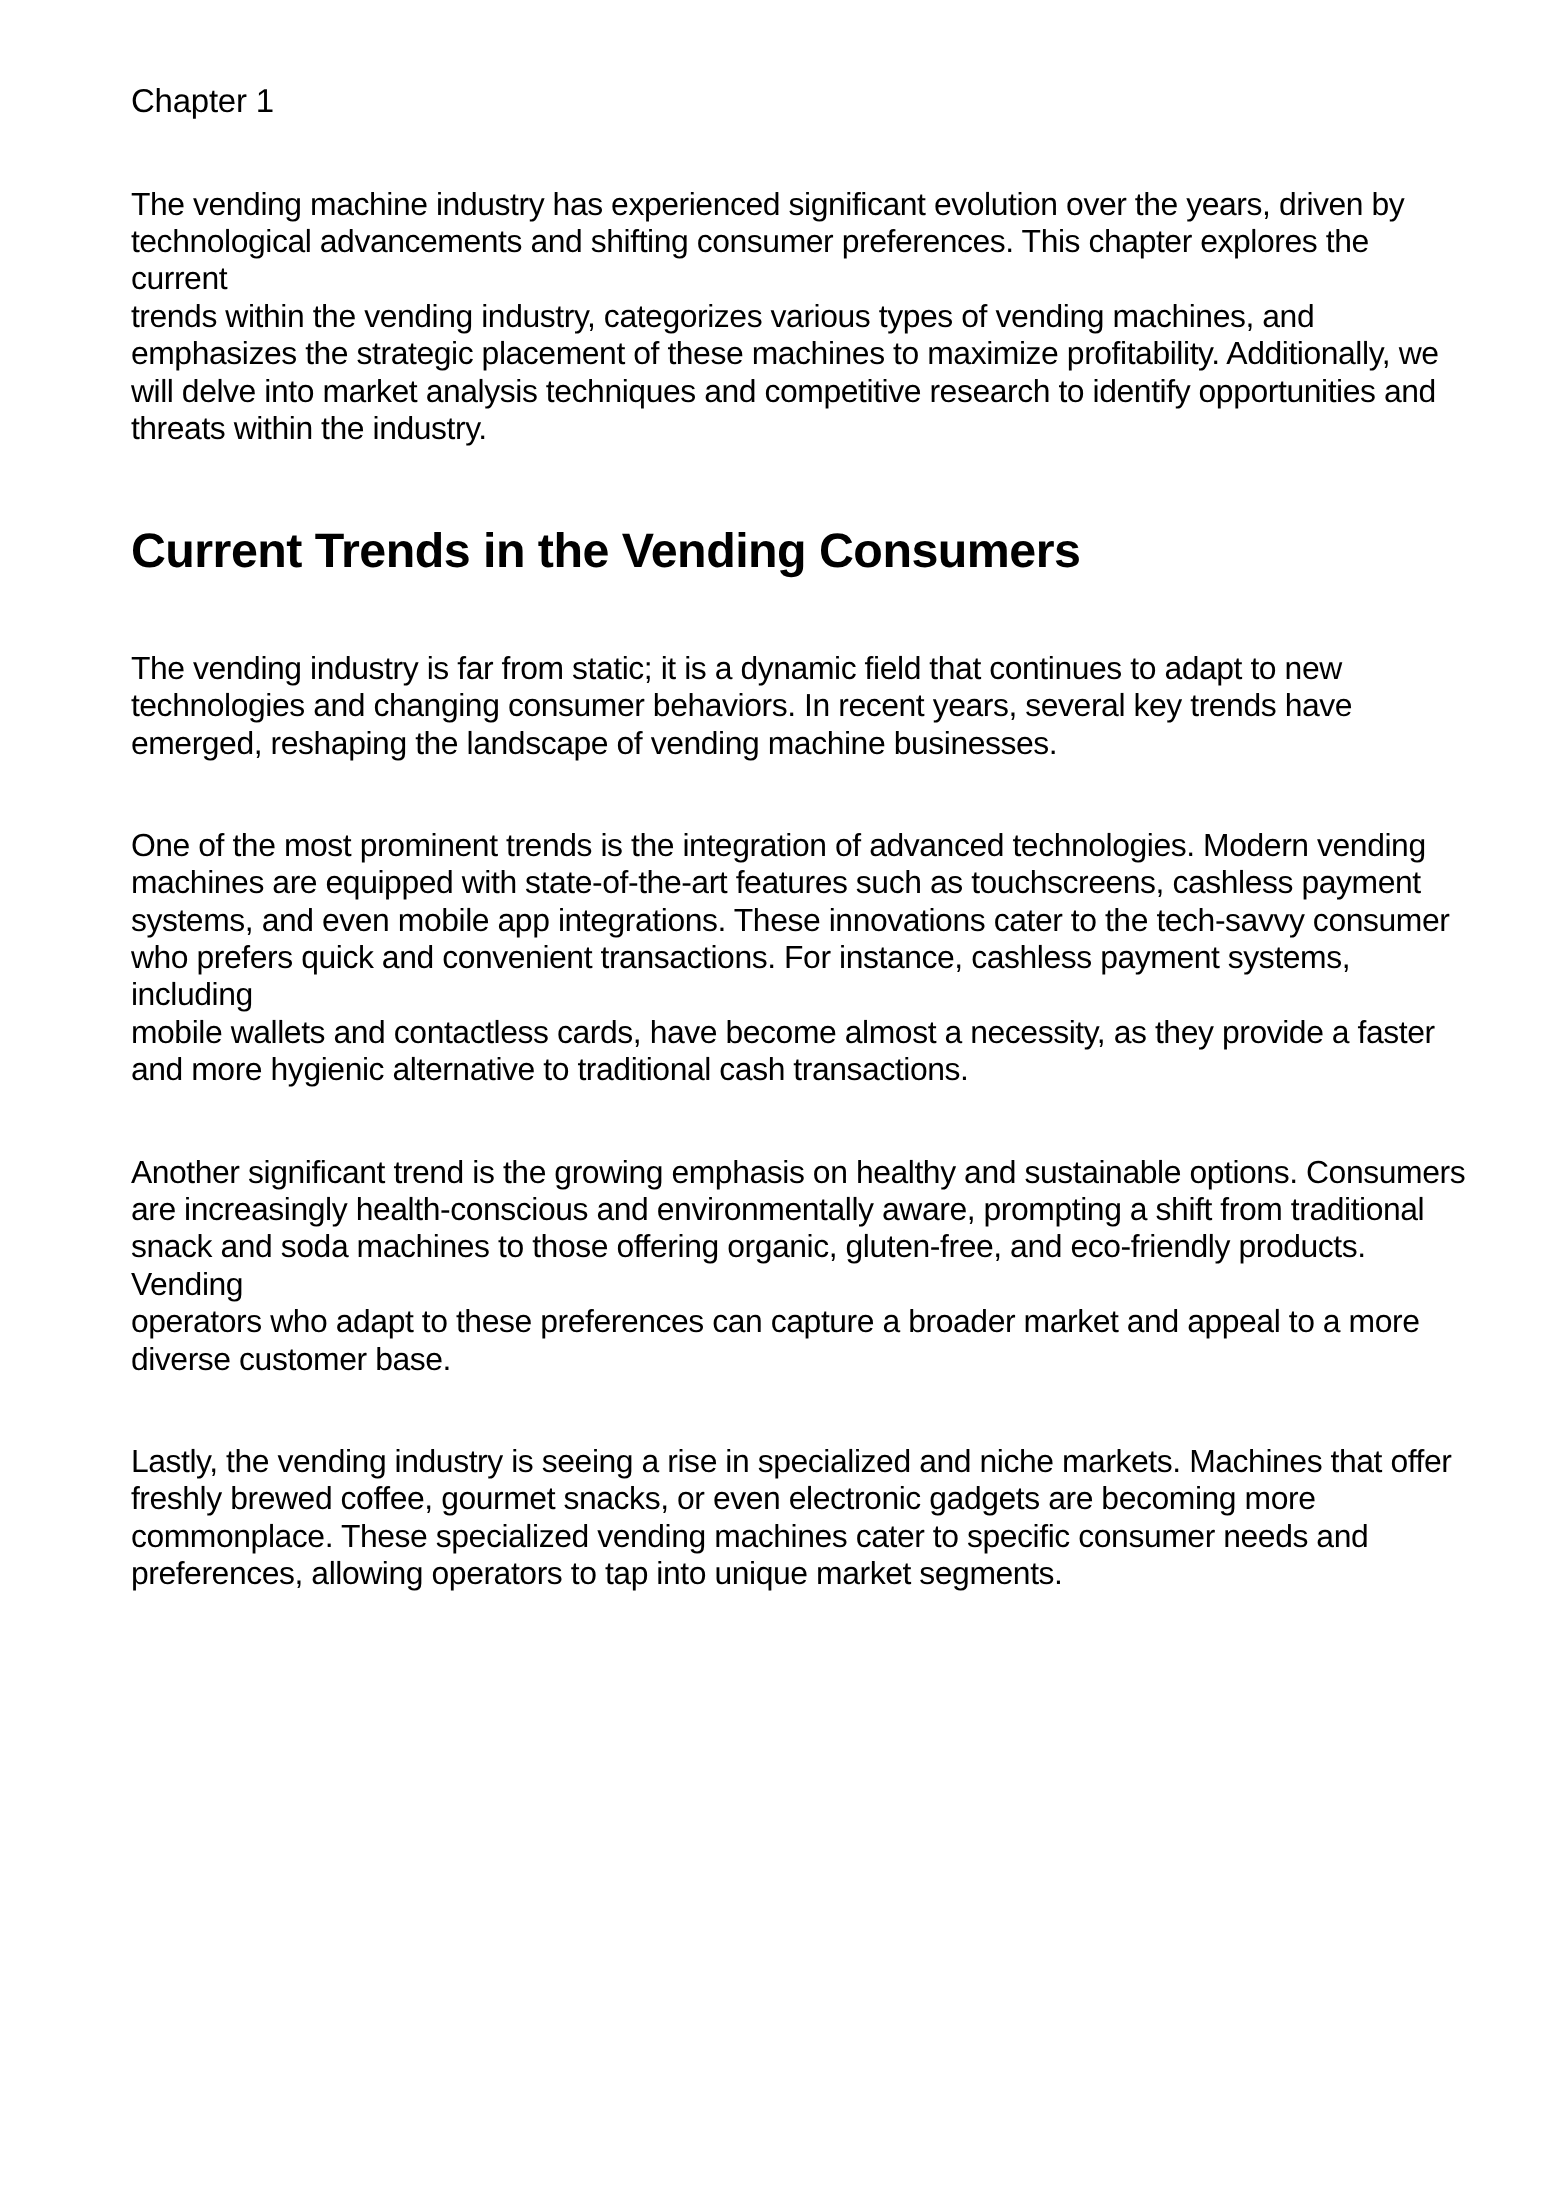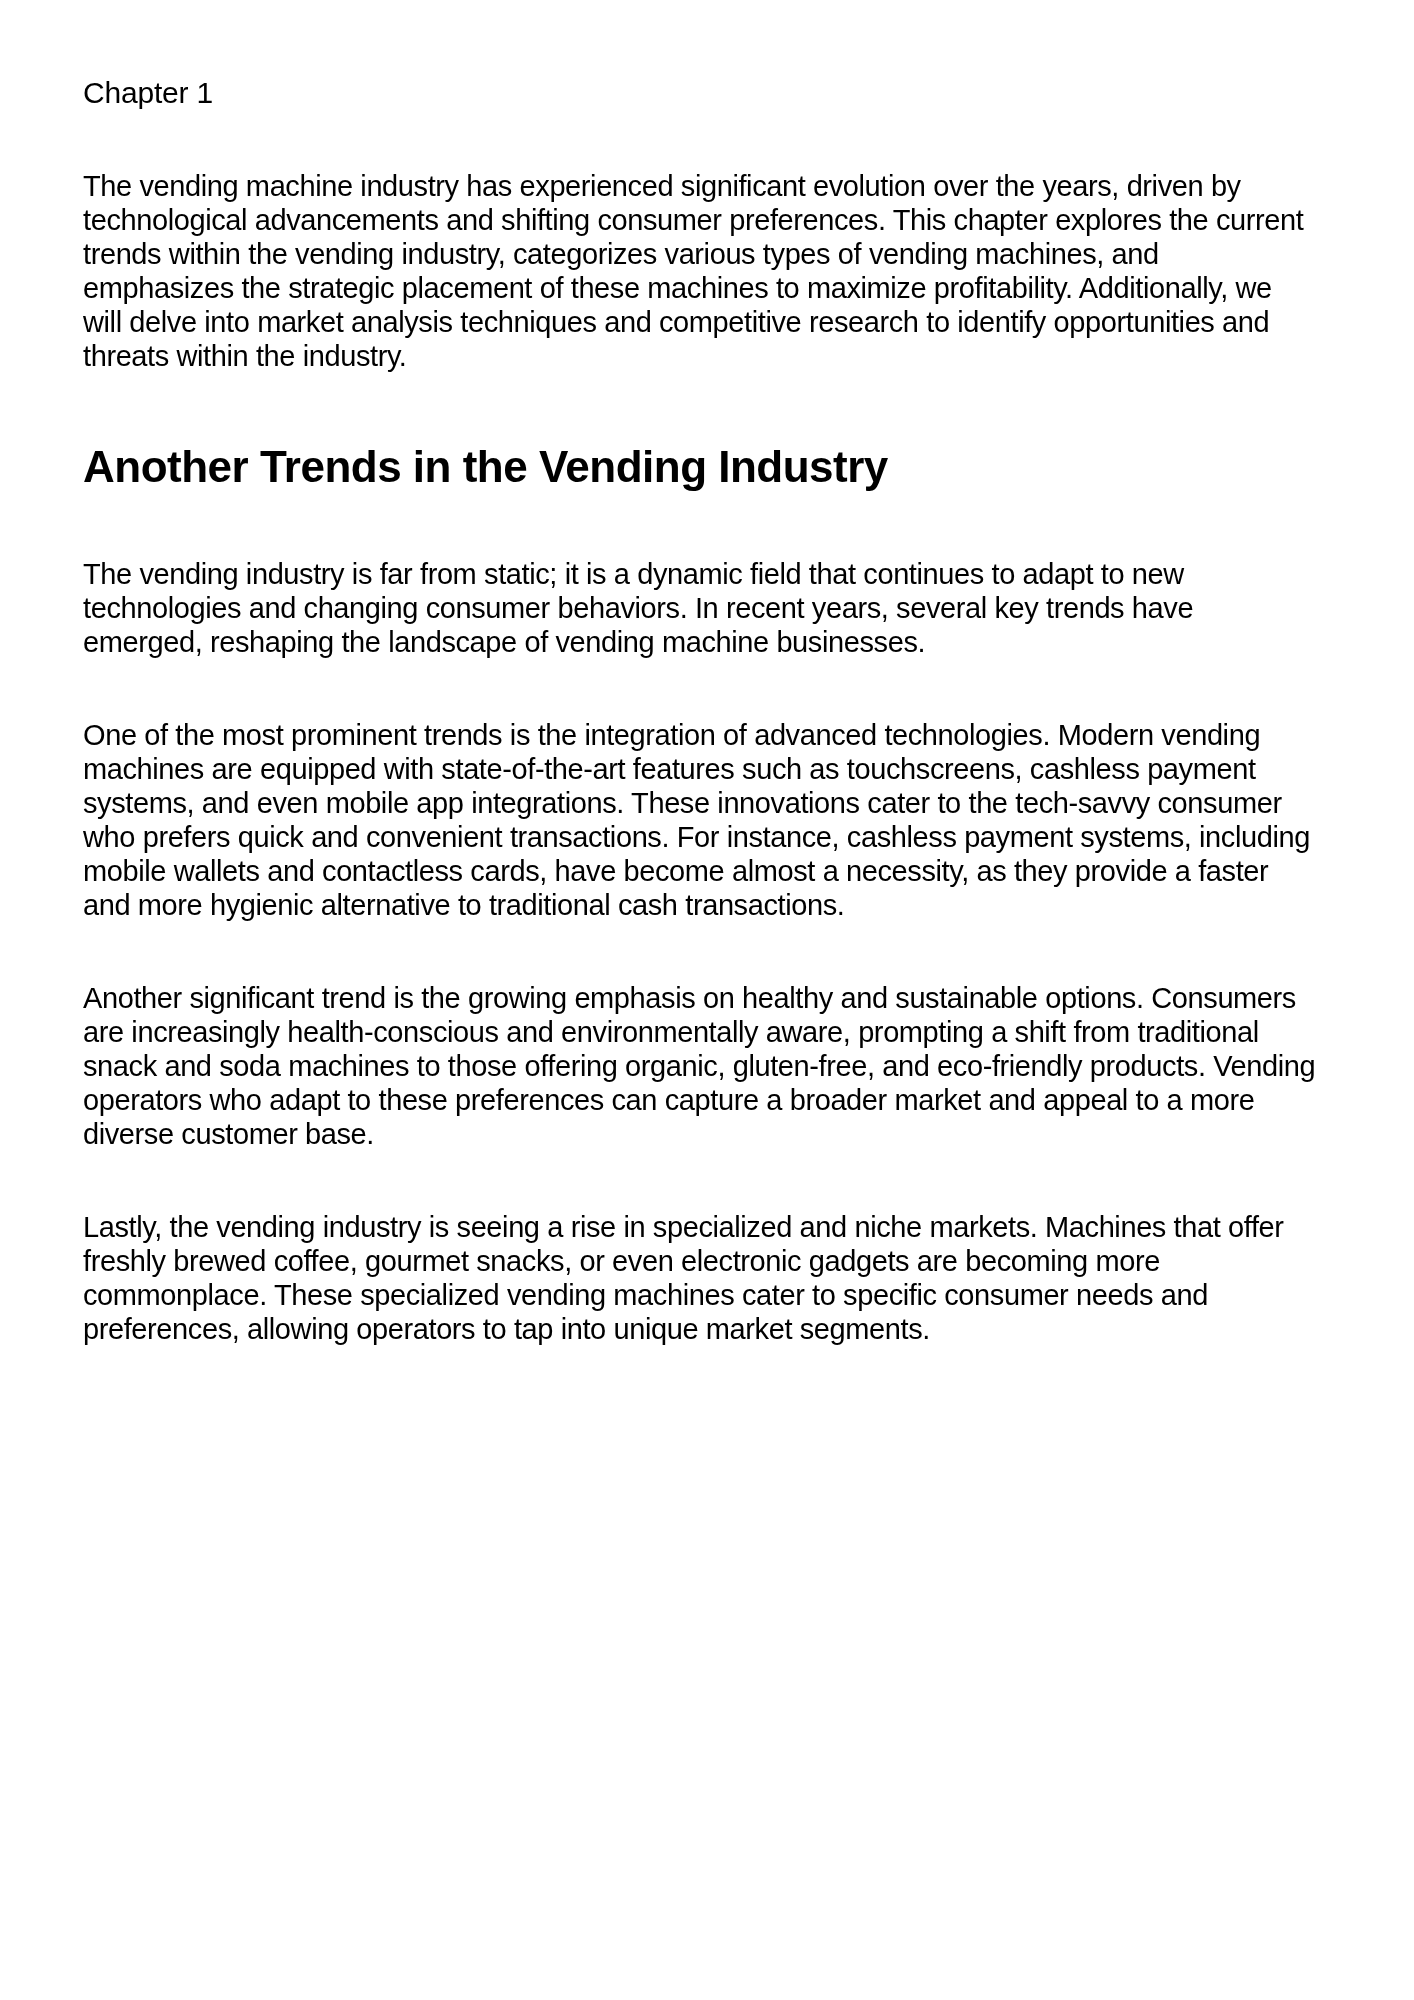--- a/index.html
+++ b/index.html
@@ -11,21 +11,21 @@
     width: 1414px;
     height: 2000px;
     overflow: hidden;
     color: #000000;
     font-family: "Liberation Sans", sans-serif;
   }
   .page {
     box-sizing: border-box;
     width: 1414px;
     height: 2000px;
-    padding: 76px 77px 0 83px;
+    padding: 76px 77px 0 119px;
     background: #ffffff;
   }
   .chapter-label {
     font-size: 30px;
     line-height: 34px;
     font-weight: 400;
     letter-spacing: -0.2px;
     white-space: pre-line;
   }
   h1.doc-title {
@@ -65,21 +65,21 @@
   <div class="chapter-label">Chapter 1</div>
 
 
   <p class="body-para intro">The vending machine industry has experienced significant evolution over the years, driven by
 technological advancements and shifting consumer preferences. This chapter explores the current
 trends within the vending industry, categorizes various types of vending machines, and
 emphasizes the strategic placement of these machines to maximize profitability. Additionally, we
 will delve into market analysis techniques and competitive research to identify opportunities and
 threats within the industry.</p>
 
-  <h2 class="section-heading">Another Trends in the Vending Industry</h2>
+  <h2 class="section-heading">Current Trends in the Vending Consumers</h2>
 
   <p class="body-para">The vending industry is far from static; it is a dynamic field that continues to adapt to new
 technologies and changing consumer behaviors. In recent years, several key trends have
 emerged, reshaping the landscape of vending machine businesses.</p>
 
   <p class="body-para">One of the most prominent trends is the integration of advanced technologies. Modern vending
 machines are equipped with state-of-the-art features such as touchscreens, cashless payment
 systems, and even mobile app integrations. These innovations cater to the tech-savvy consumer
 who prefers quick and convenient transactions. For instance, cashless payment systems, including
 mobile wallets and contactless cards, have become almost a necessity, as they provide a faster

